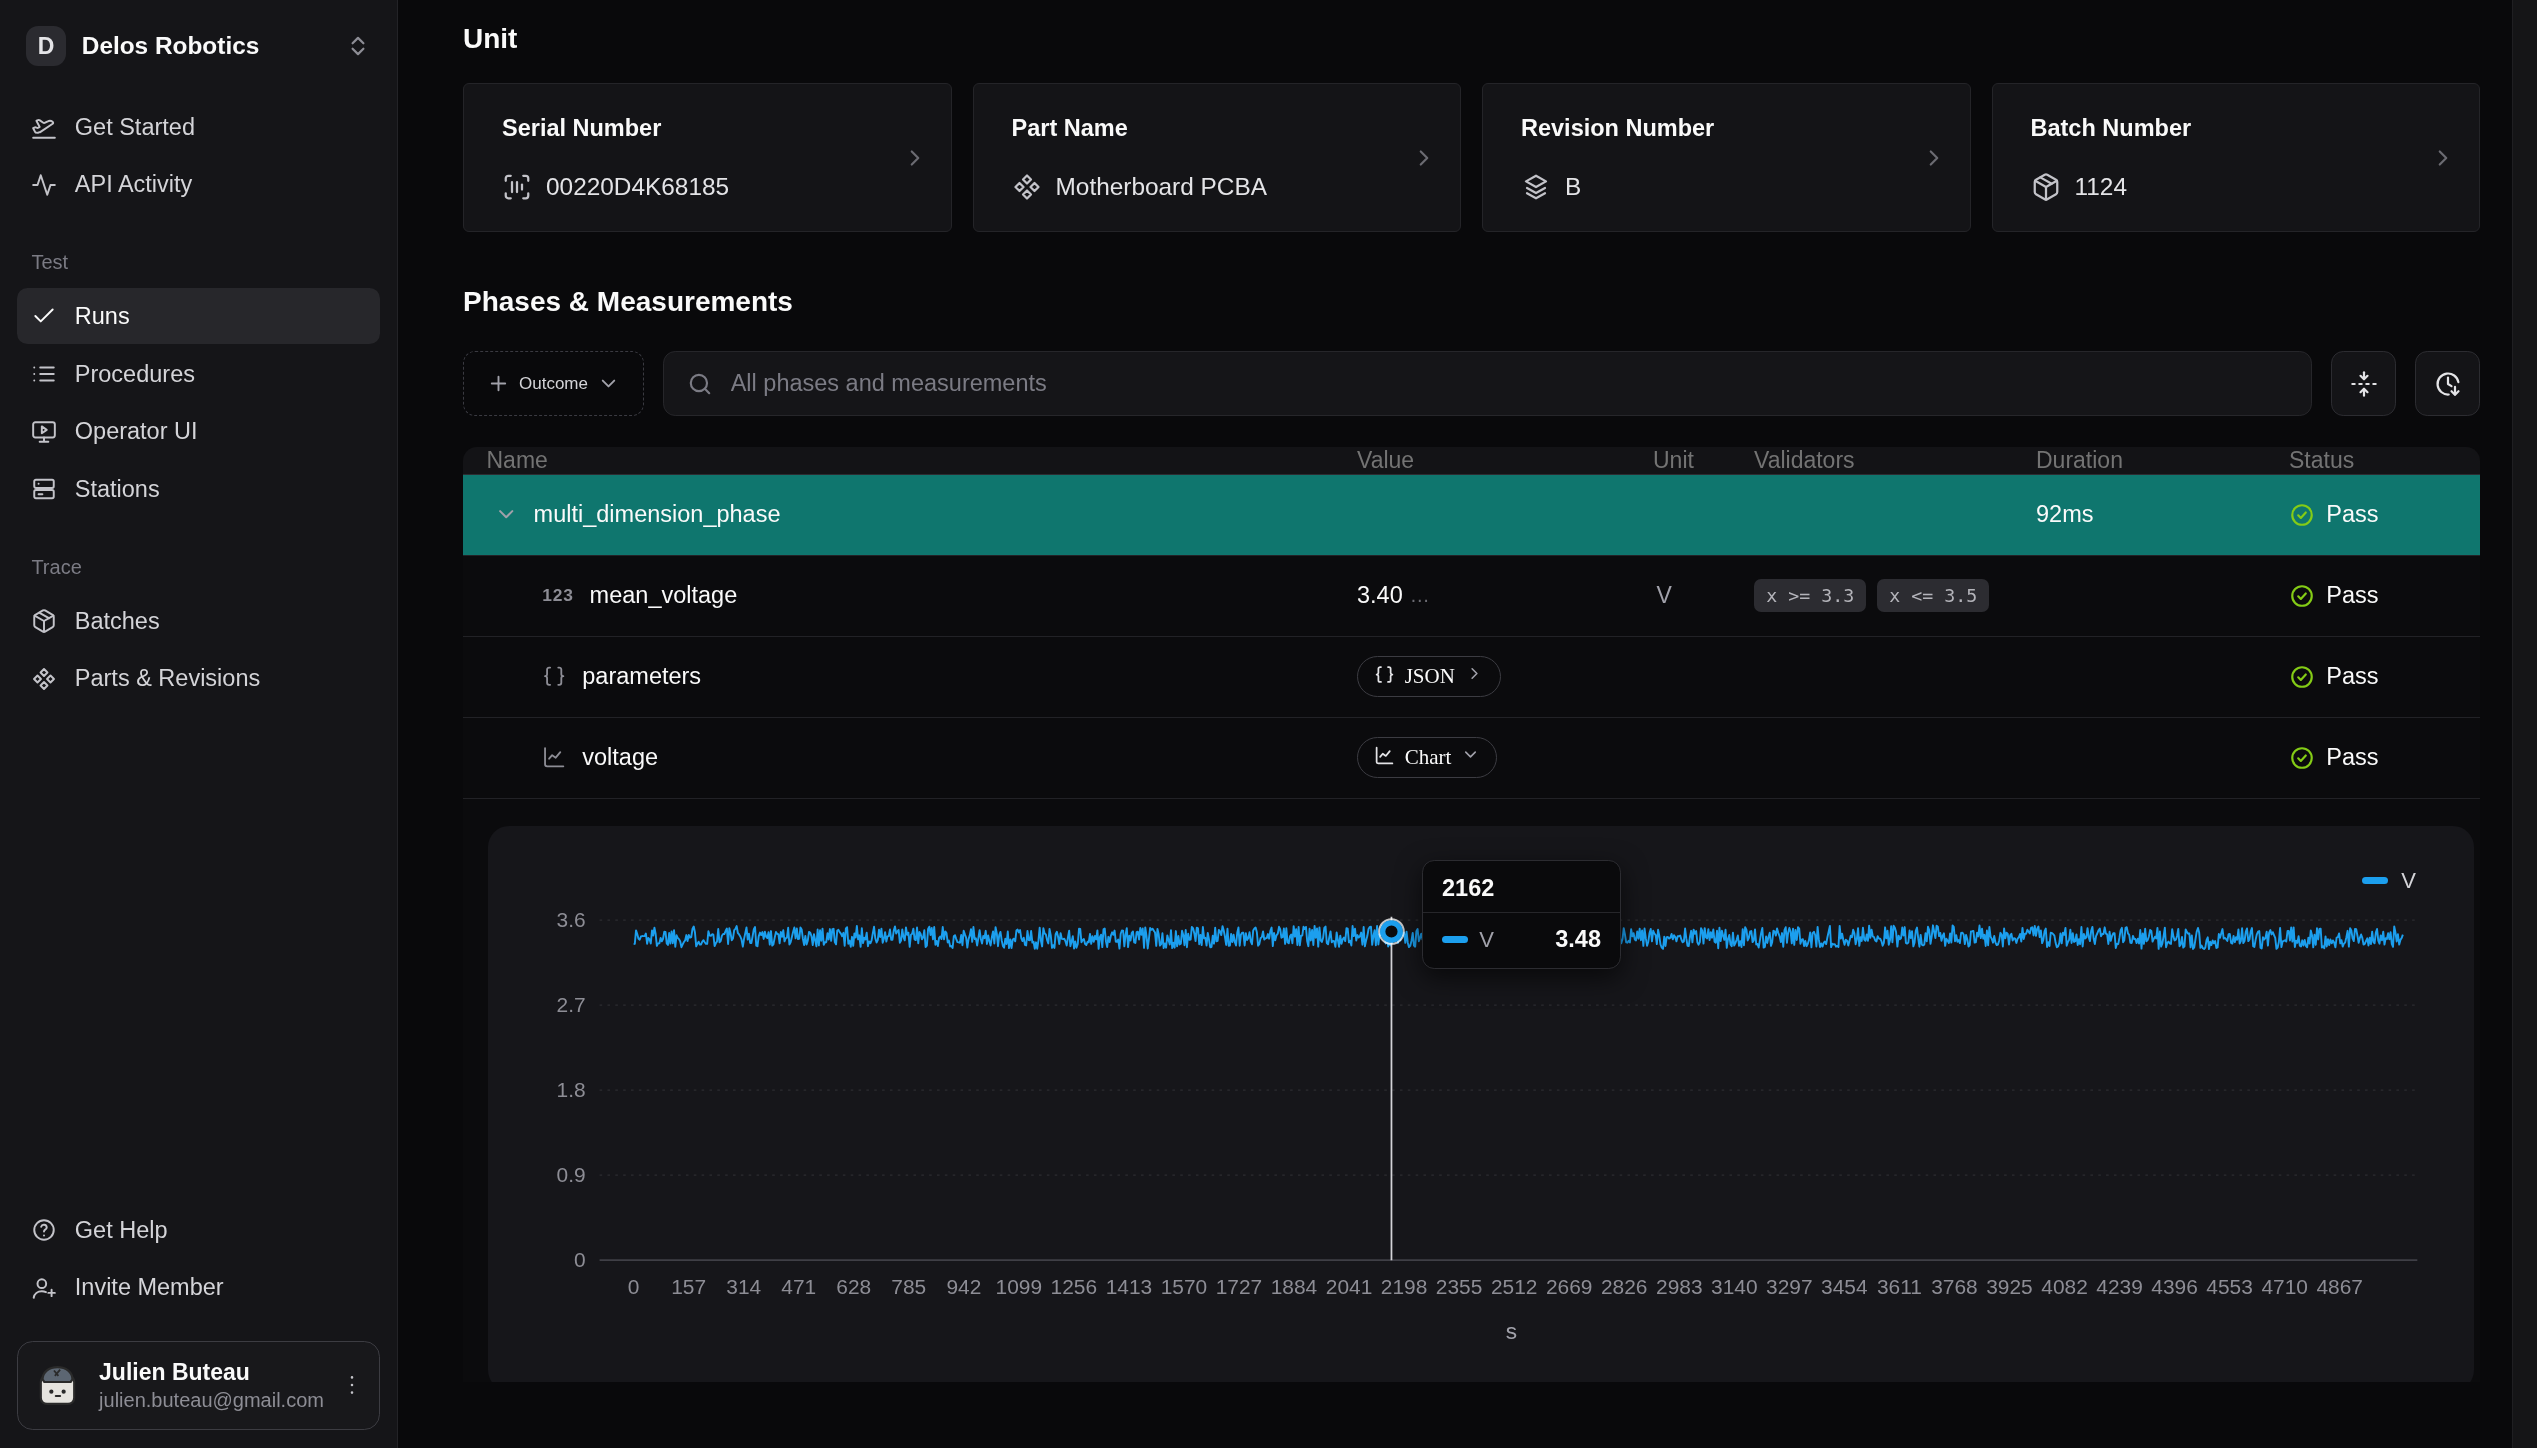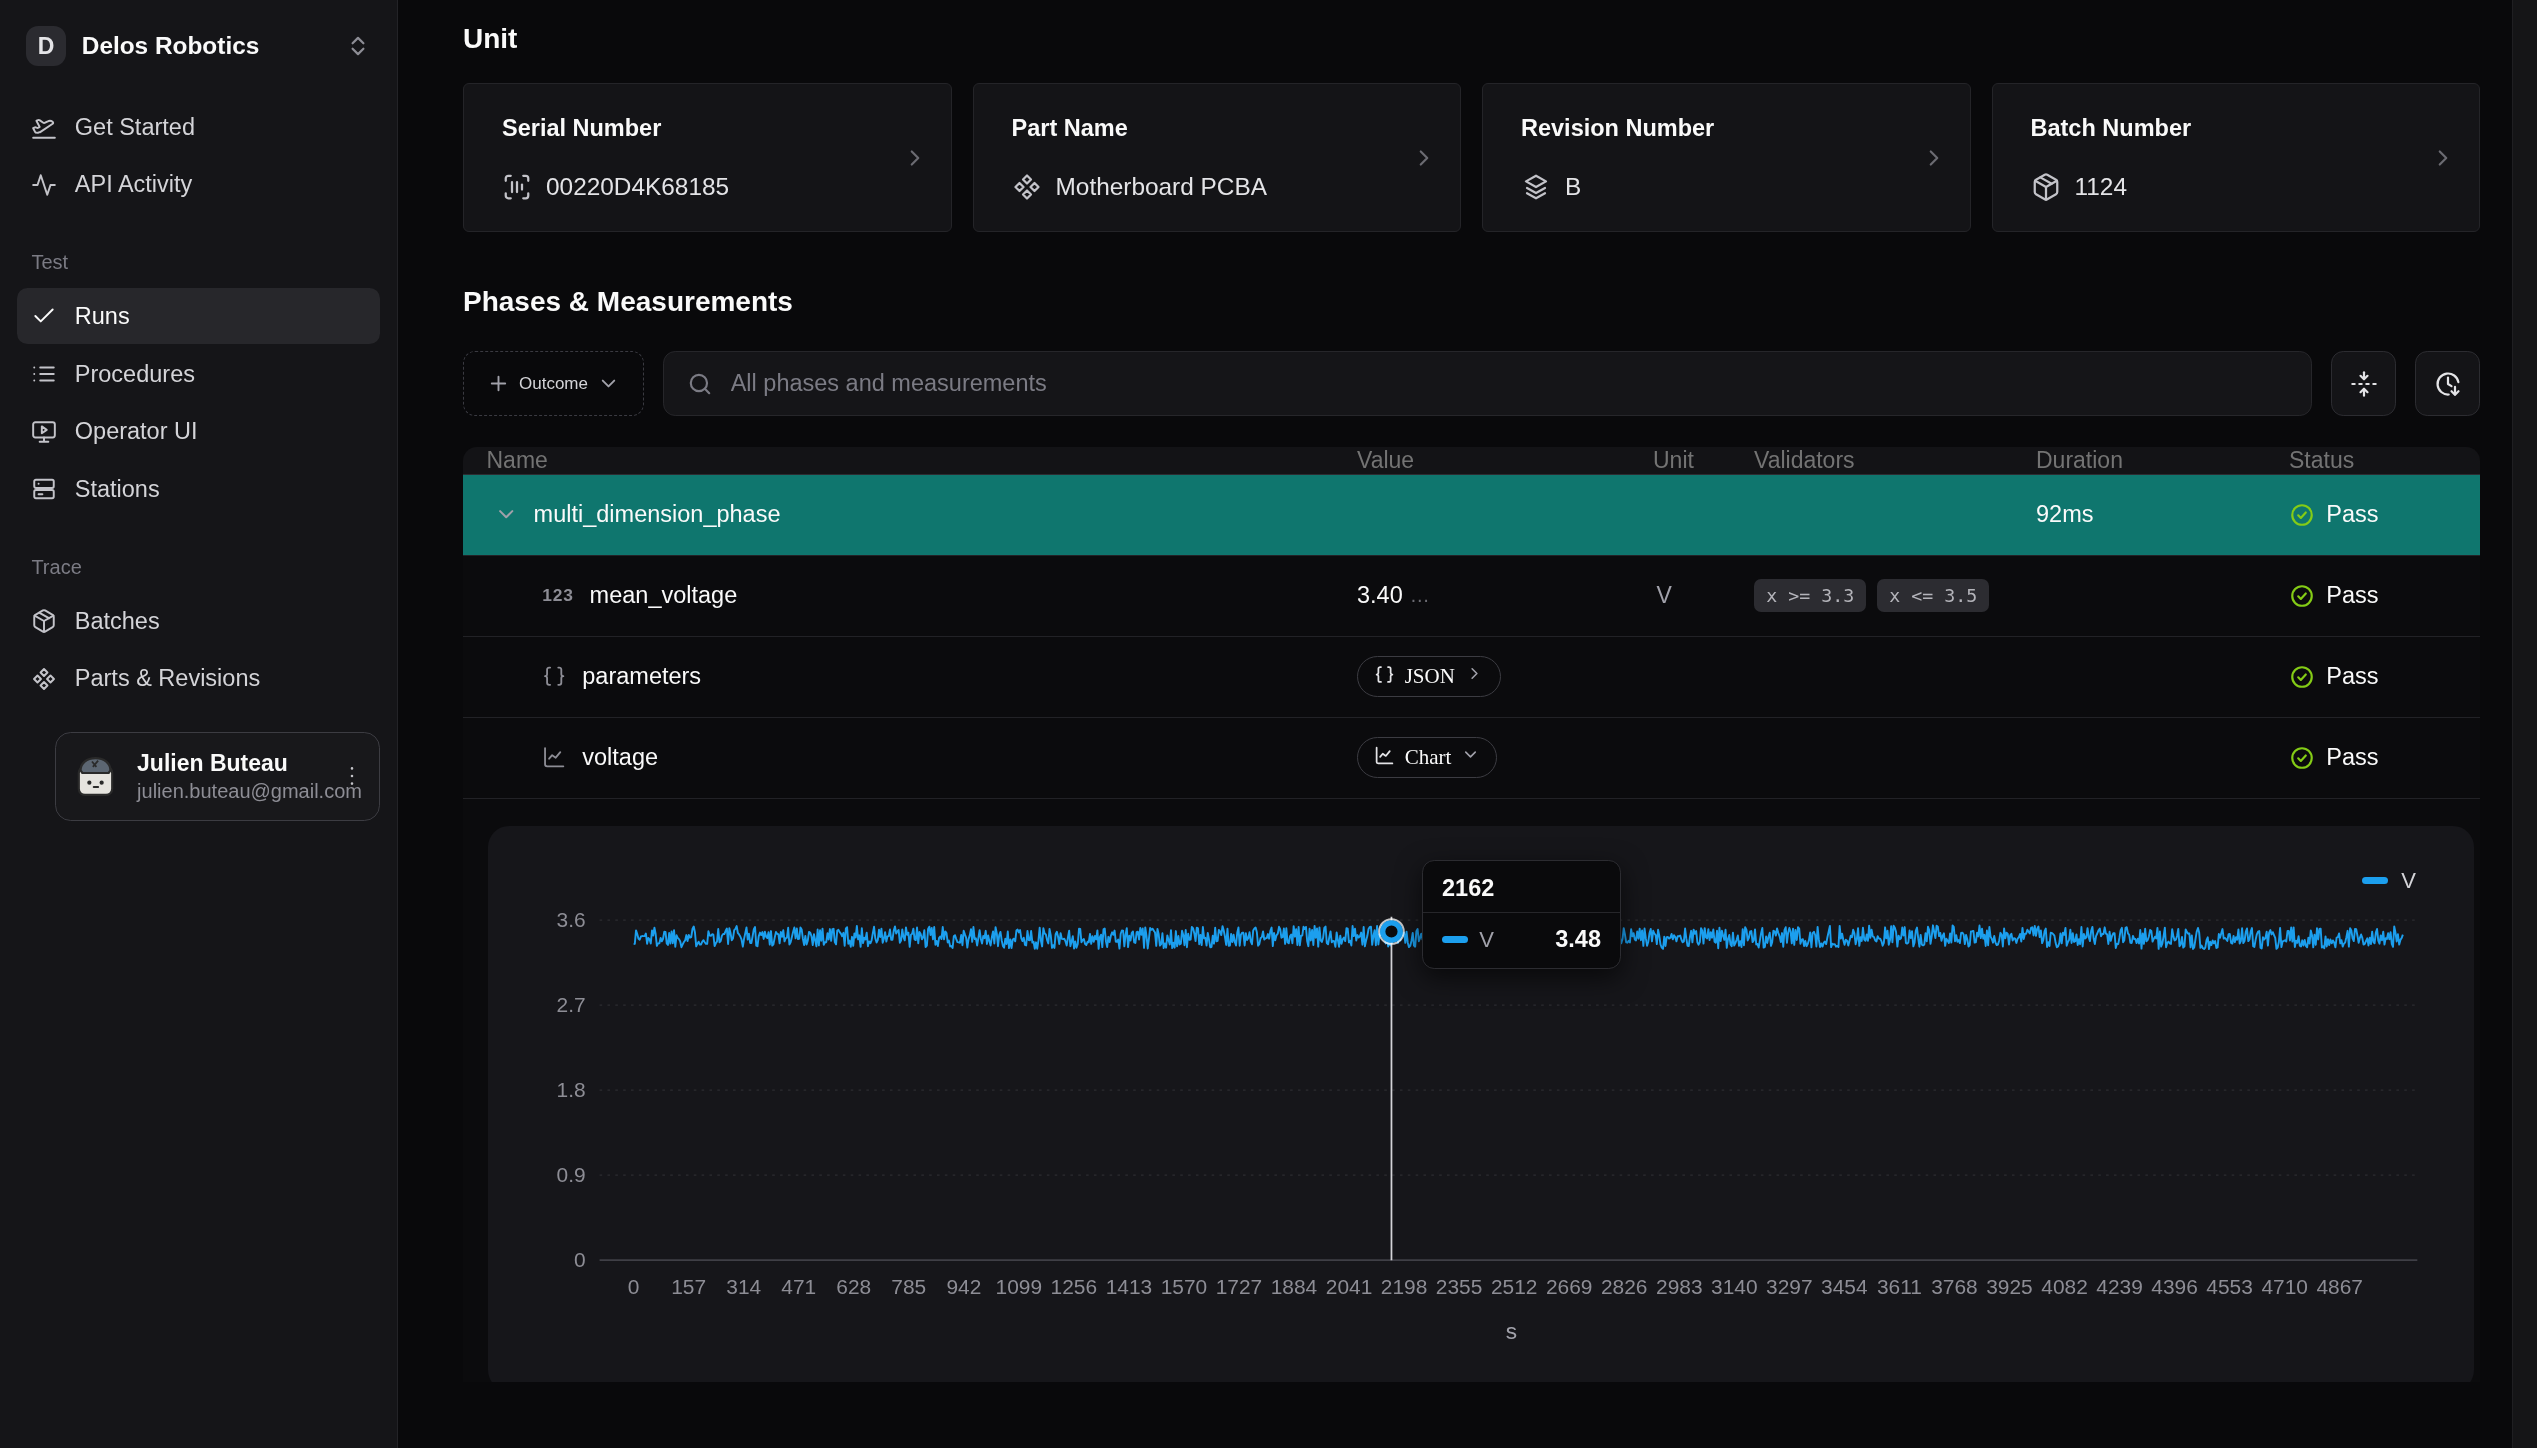--- a/index.html
+++ b/index.html
@@ -23,21 +23,21 @@
   .ws-caret { width:26px; height:26px; color:#8d8d95; }
   .nav { display:flex; flex-direction:column; margin-top:26px; }
   .nav-label { font-size:20px; color:#7b7b84; margin:37px 14px 14px 14px; }
   .nav-item { display:flex; align-items:center; gap:17.4px; height:56px; padding:0 14px;
     border-radius:10.5px; font-size:23.5px; color:#d4d4d8; cursor:pointer; margin-bottom:1.7px; }
   .nav-item .ic { width:26px; height:26px; color:#c3c3c9; }
   .nav-item.active { background:#27272b; color:#fafafa; }
   .nav-item.active .ic { color:#fafafa; }
   .nav-footer { margin-top:auto; display:flex; flex-direction:column; }
   .user-card { margin-top:23px; display:flex; align-items:center; gap:15.7px;
-    border:1.7px solid #3c3c42; border-radius:15.7px; padding:17px 14px; background:#18181b; cursor:pointer;margin-left:38px; }
+    border:1.7px solid #3c3c42; border-radius:15.7px; padding:17px 14px; background:#18181b; cursor:pointer; }
   .user-avatar { width:51px; height:51px; flex:none; }
   .user-meta { flex:1; min-width:0; }
   .user-name { font-size:23px; font-weight:600; color:#fafafa; }
   .user-email { font-size:20px; color:#8d8d95; margin-top:3.5px; }
   .kebab { width:26px; height:26px; color:#c3c3c9; }
 
   
   .main { flex:1; min-width:0; padding:23px 58px 0 65px; position:relative; }
   .page-title { margin:0; font-size:28px; font-weight:700; color:#fafafa; }
   .cards { display:grid; grid-template-columns:repeat(4,1fr); gap:21px; margin-top:28px; }
@@ -191,20 +191,39 @@
         <div class="nav-item">
           <svg class="ic " width="26" height="26" viewBox="0 0 24 24" fill="none" stroke="currentColor" stroke-width="1.8" stroke-linecap="round" stroke-linejoin="round">
             <path d="M12 2.8 15.2 6 12 9.2 8.8 6z"></path>
             <path d="M6 8.8 9.2 12 6 15.2 2.8 12z"></path>
             <path d="M18 8.8 21.2 12 18 15.2 14.8 12z"></path>
             <path d="M12 14.8 15.2 18 12 21.2 8.8 18z"></path>
           </svg>
           <span>Parts &amp; Revisions</span>
         </div>
       </nav>
+    <div class="nav-footer" id="nav-footer">
+        <div class="nav-item">
+          <svg class="ic " width="26" height="26" viewBox="0 0 24 24" fill="none" stroke="currentColor" stroke-width="1.8" stroke-linecap="round" stroke-linejoin="round">
+            <circle cx="12" cy="12" r="9"></circle>
+            <path d="M9.4 9a2.6 2.6 0 0 1 5.1.6c0 1.8-2.5 2.2-2.5 3.8"></path>
+            <path d="M12 17h.01"></path>
+          </svg>
+          <span>Get Help</span>
+        </div>
+        <div class="nav-item">
+          <svg class="ic " width="26" height="26" viewBox="0 0 24 24" fill="none" stroke="currentColor" stroke-width="1.8" stroke-linecap="round" stroke-linejoin="round">
+            <circle cx="10" cy="8" r="4"></circle>
+            <path d="M2.5 21c.5-3.8 3.7-6 7.5-6 1.4 0 2.7.3 3.8.8"></path>
+            <path d="M19 13.5v6"></path>
+            <path d="M16 16.5h6"></path>
+          </svg>
+          <span>Invite Member</span>
+        </div>
+      </div>
     <div class="user-card">
       <span class="user-avatar" id="user-avatar"><svg width="51" height="51" viewBox="0 0 58 58">
    <rect x="10" y="18" width="38" height="32" rx="7" fill="#e6e4df" stroke="#2a2a2a" stroke-width="2.5"></rect>
    <path d="M12 22c0-8 7-14 17-14s17 6 17 14l-2 3H14z" fill="#5c6672" stroke="#2a2a2a" stroke-width="2.5"></path>
    <path d="M25 12l5 6M32 11l-6 7" stroke="#2a2a2a" stroke-width="2"></path>
    <circle cx="22" cy="36" r="2.4" fill="#2a2a2a"></circle>
             <circle cx="36" cy="36" r="2.4" fill="#2a2a2a"></circle>
    <path d="M27 41h5" stroke="#2a2a2a" stroke-width="2.2" stroke-linecap="round"></path>
  </svg></span>
       <div class="user-meta">

